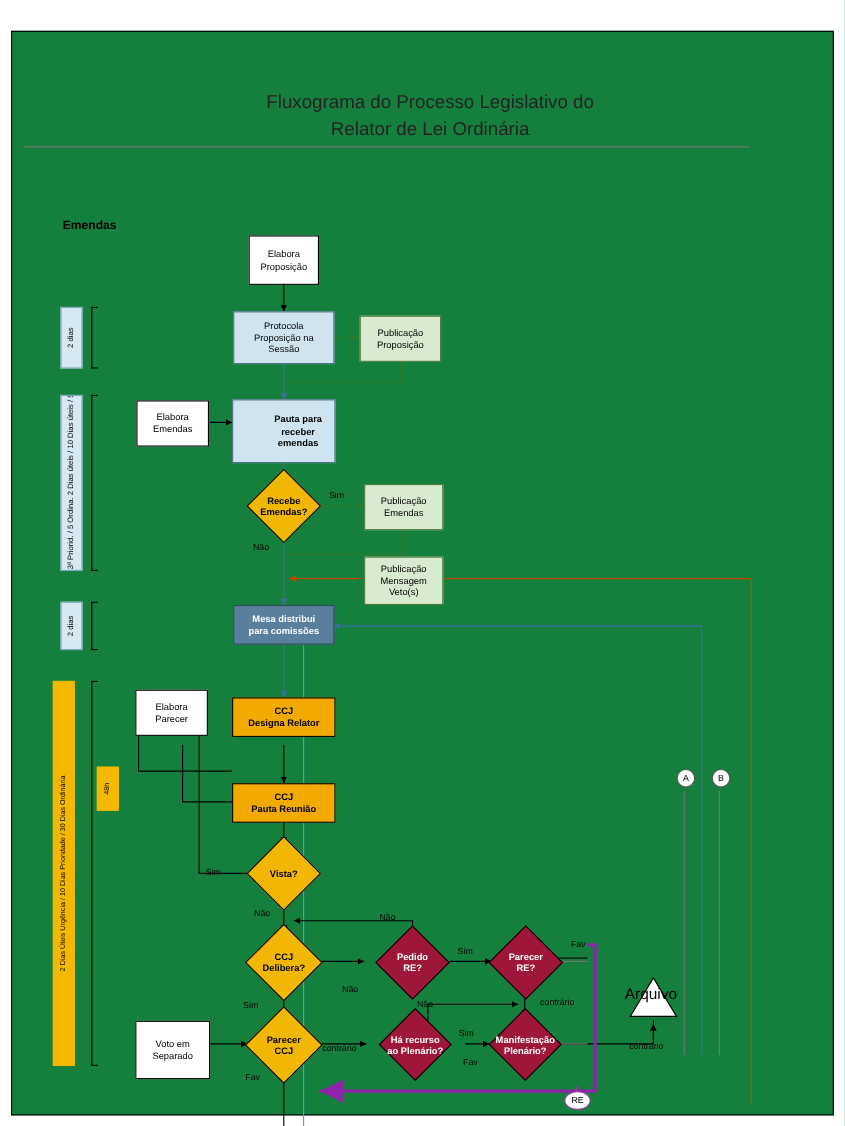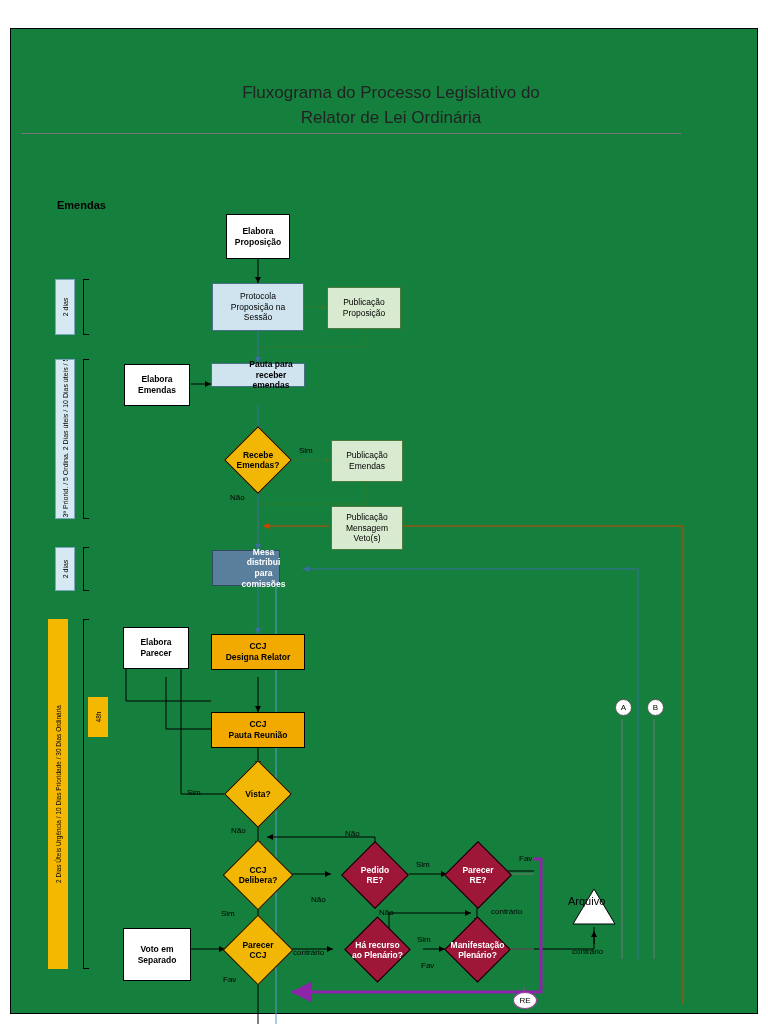--- a/index.html
+++ b/index.html
@@ -46,21 +46,21 @@
     text-align:center;
     font-size:8.5px;
     line-height:1.25;
     color:#000;
     border:1px solid #000;
     padding:1px;
     white-space:pre-line;
   }
   .n-blue{background:#cfe4ef;border-color:#4a6f86;}
   .n-green{background:#d8ead0;border-color:#4c7a3a;}
-  .n-white{background:#ffffff;border-color:#000000;font-weight:bold;}
+  .n-white{background:#ffffff;border-color:#000000;}
   .n-steel{background:#5a7f9c;border-color:#2f4a60;color:#fff;font-weight:bold;}
   .n-orange{background:#f2a900;border-color:#000;font-weight:bold;}
   .bold{font-weight:bold;}
   
   .diamond{
     position:absolute;
     transform:rotate(45deg);
     box-sizing:border-box;
     border:1px solid #000;
   }
@@ -143,21 +143,21 @@
     display:flex;align-items:center;justify-content:center;
   }
   .circ-re{
     position:absolute;
     width:22px;height:15px;border-radius:50%;
     border:1px solid #a23ba2;
     background:#fff;font-size:8px;
     display:flex;align-items:center;justify-content:center;
   }
   .tri-label{
-    position:absolute;font-size:11px;color:#000;text-align:right;
+    position:absolute;font-size:14px;color:#000;text-align:right;
   }
   svg.wires{
     position:absolute;left:0;top:0;width:768px;height:1024px;
     pointer-events:none;
   }
 </style>
 </head>
 <body>
 
 <div class="page">
@@ -300,36 +300,36 @@
   <div class="node n-blue" style="left:201px;top:254px;width:92px;height:48px;">Protocola
 Proposição na
 Sessão</div>
 
   <div class="node n-green" style="left:316px;top:258px;width:74px;height:42px;">Publicação
 Proposição</div>
 
   <div class="node n-white" style="left:113px;top:335px;width:66px;height:42px;">Elabora
 Emendas</div>
 
-  <div class="node n-blue bold" style="left:200px;top:334px;width:94px;height:24px;padding-left:27px;">Pauta para
+  <div class="node n-blue bold" style="left:200px;top:334px;width:94px;height:58px;padding-left:27px;">Pauta para
 receber emendas</div>
 
   <div class="diamond d-yellow" style="left:223px;top:407px;width:48px;height:48px;">
     <div class="dtext">Recebe
 Emendas?</div>
   </div>
 
   <div class="node n-green" style="left:320px;top:411px;width:72px;height:42px;">Publicação
 Emendas</div>
 
   <div class="node n-green" style="left:320px;top:477px;width:72px;height:44px;">Publicação
 Mensagem
 Veto(s)</div>
 
-  <div class="node n-steel" style="left:201px;top:521px;width:68px;height:36px;padding-left:36px;">Mesa distribui
+  <div class="node n-steel" style="left:201px;top:521px;width:92px;height:36px;">Mesa distribui
 para comissões</div>
 
   <div class="node n-white" style="left:112px;top:598px;width:66px;height:42px;">Elabora
 Parecer</div>
 
   <div class="node n-orange" style="left:200px;top:605px;width:94px;height:36px;">CCJ
 Designa Relator</div>
 
   <div class="node n-orange" style="left:200px;top:683px;width:94px;height:36px;">CCJ
 Pauta Reunião</div>

